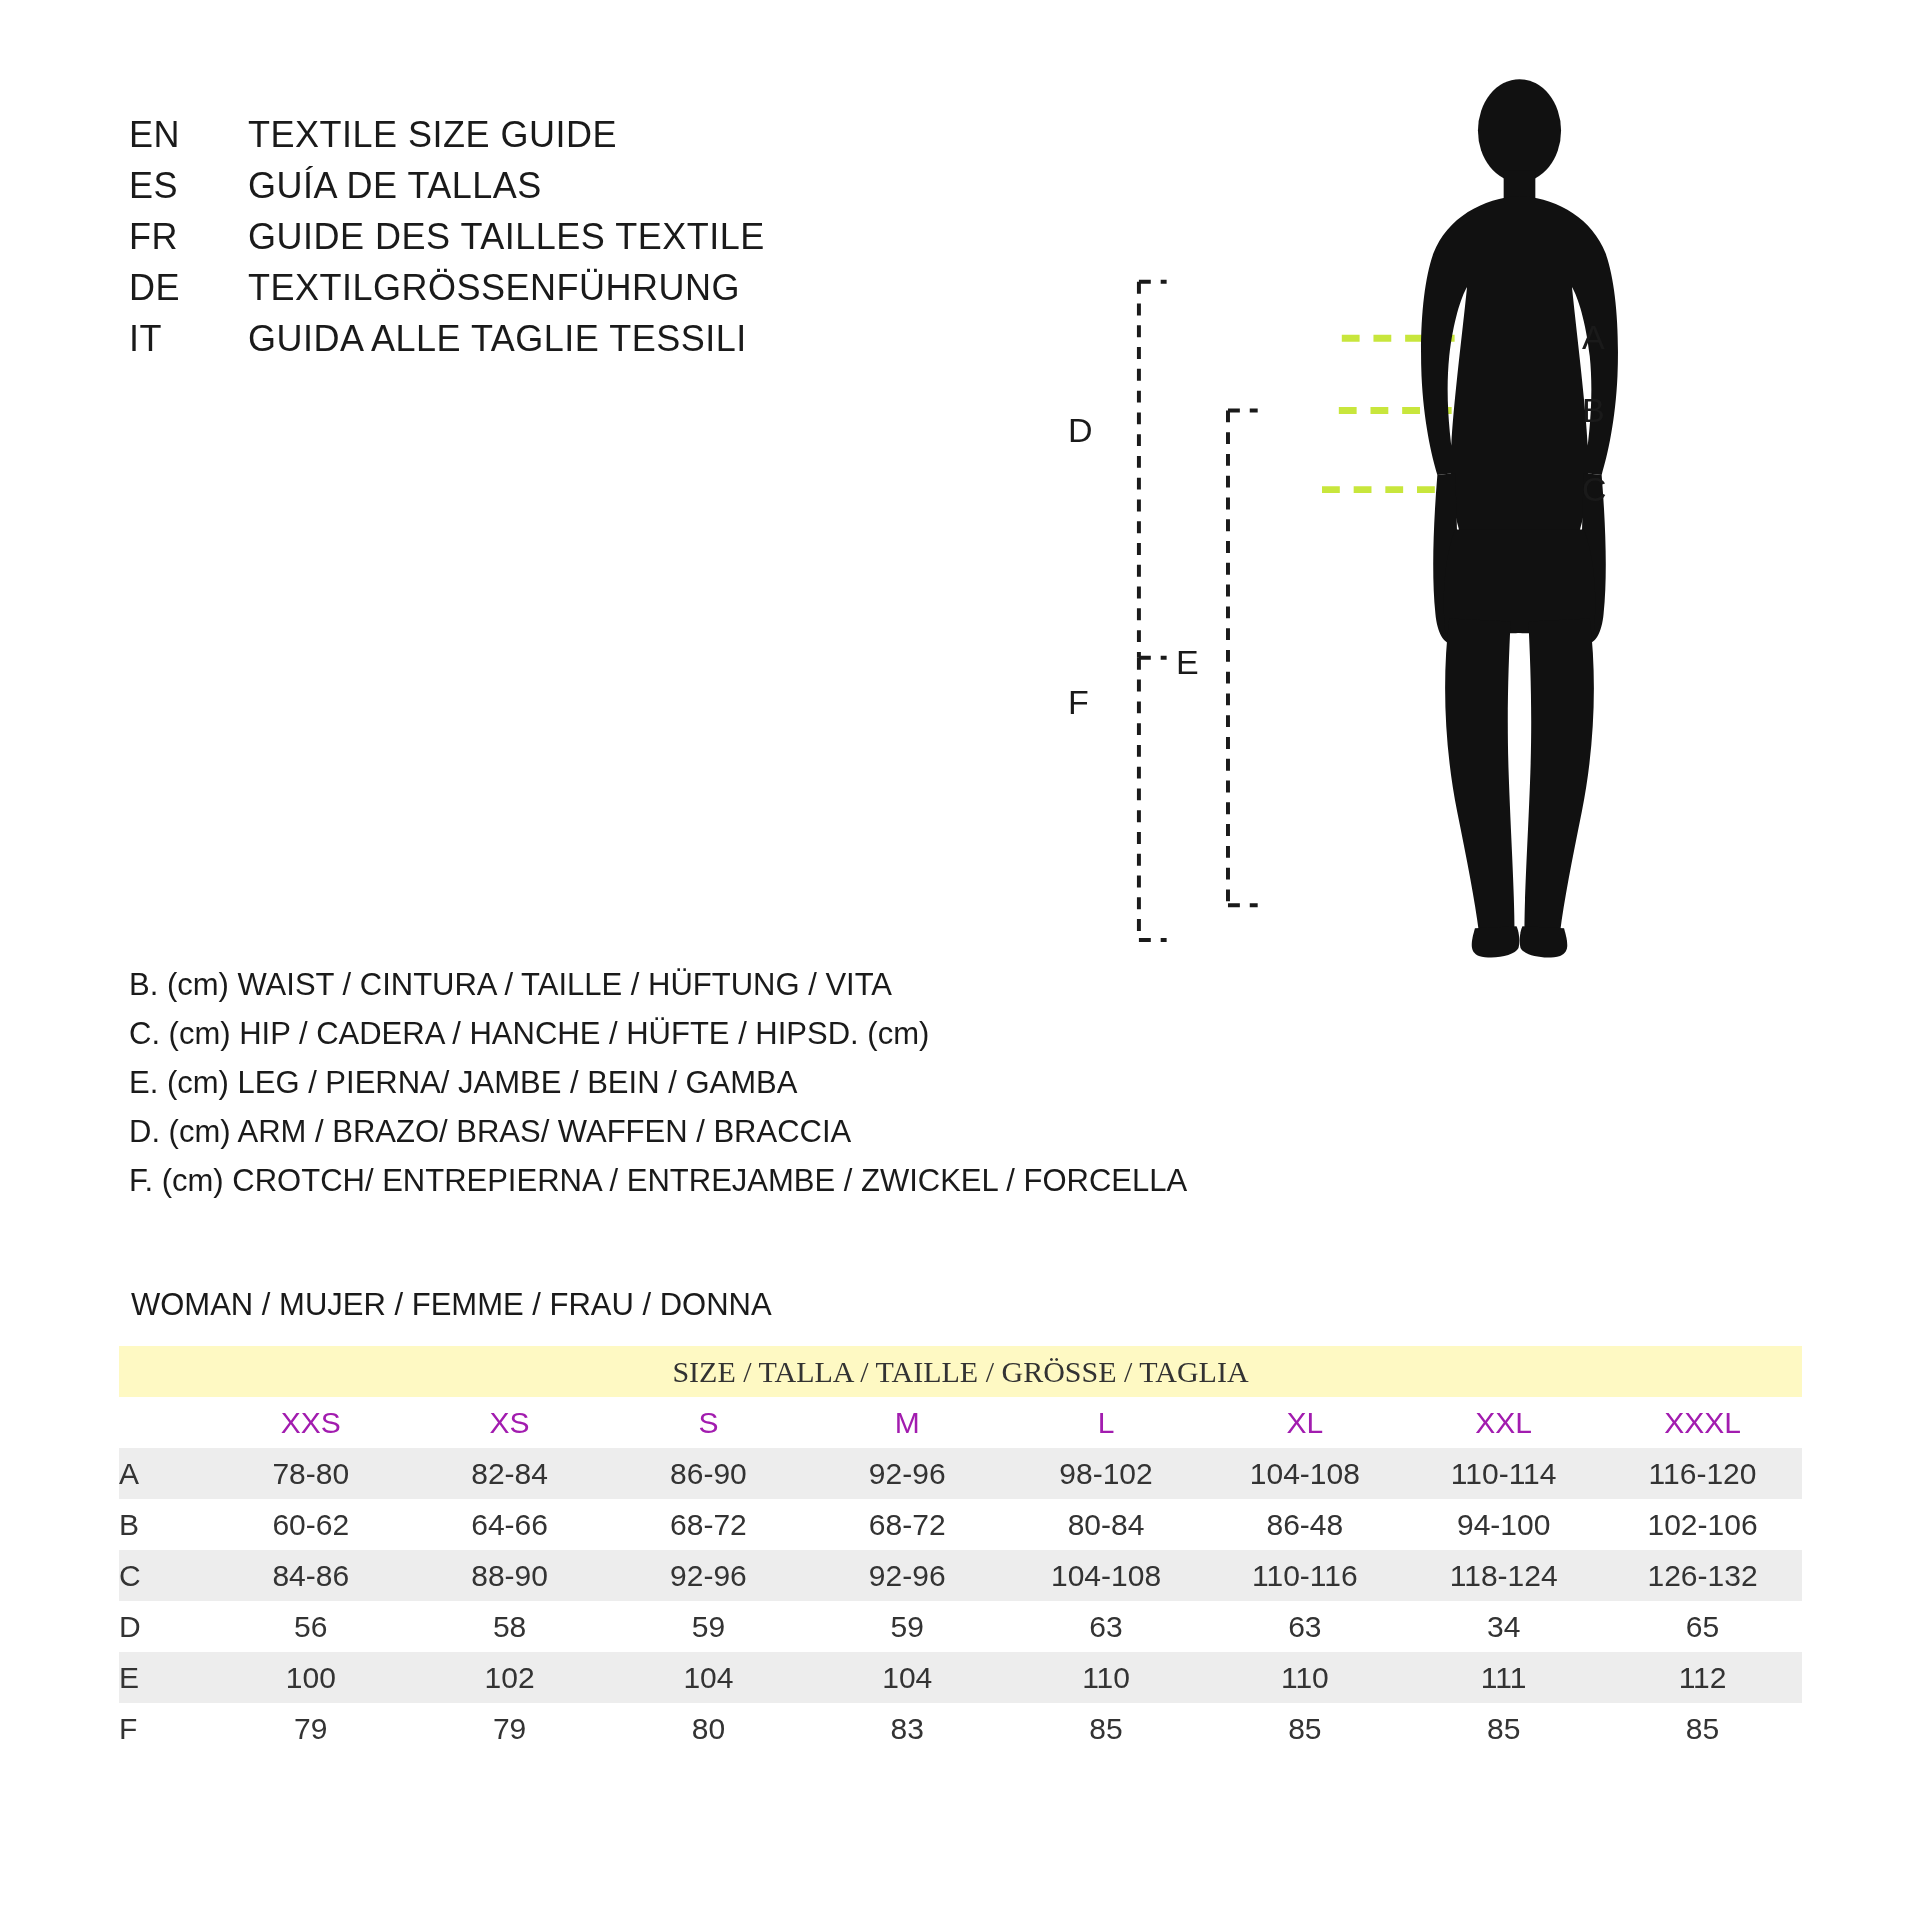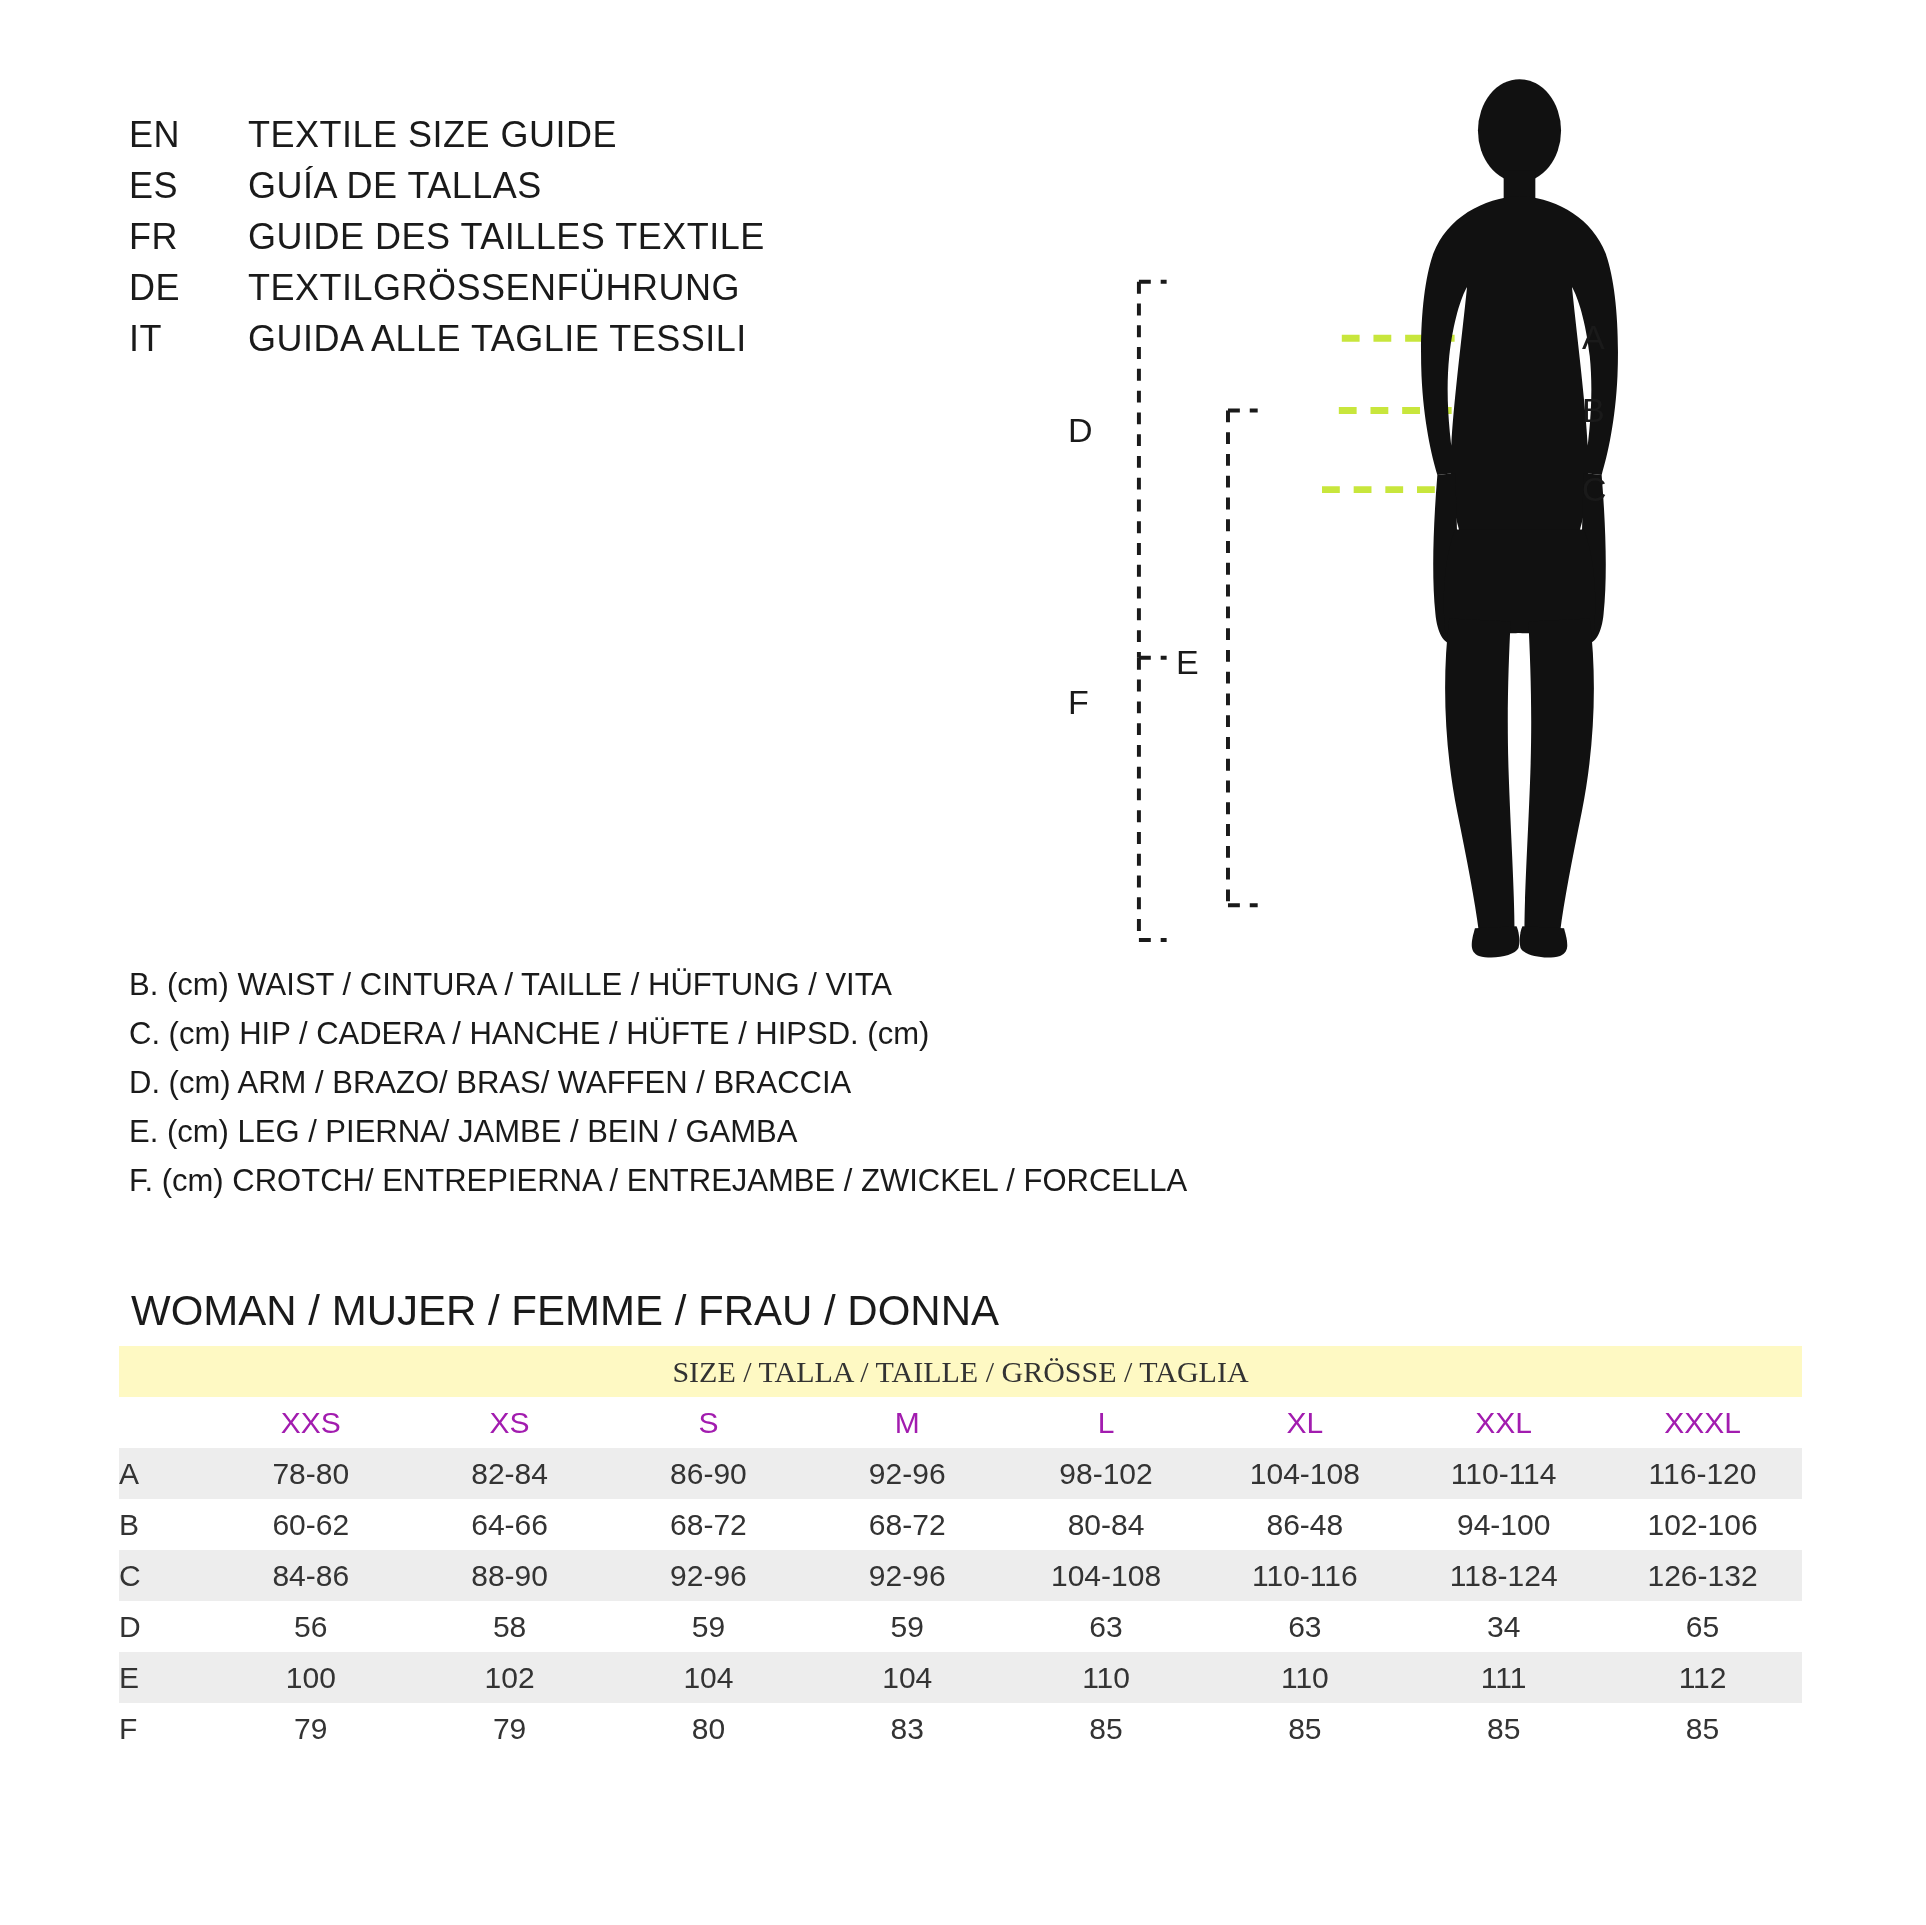--- a/index.html
+++ b/index.html
@@ -54,21 +54,21 @@
     font-size: 31px;
     line-height: 49px;
     color: #1a1a1a;
     white-space: nowrap;
   }
 
   .group-label {
     position: absolute;
     left: 131px;
     top: 1287px;
-    font-size: 42px;
+    font-size: 31px;
     color: #1a1a1a;
   }
 
   
   .figure-area {
     position: absolute;
     left: 1119px;
     top: 69px;
     width: 693px;
     height: 1148px;
@@ -159,22 +159,22 @@
     </div>
     <div class="title-row">
       <span class="title-lang">IT</span>
       <span class="title-text">GUIDA ALLE TAGLIE TESSILI</span>
     </div>
   </div>
 
   <div class="legend">
     <div class="legend-line">B. (cm) WAIST / CINTURA / TAILLE / HÜFTUNG / VITA</div>
     <div class="legend-line">C. (cm) HIP / CADERA / HANCHE / HÜFTE / HIPSD. (cm)</div>
+    <div class="legend-line">E. (cm) LEG / PIERNA/ JAMBE / BEIN / GAMBA</div>
     <div class="legend-line">D. (cm) ARM / BRAZO/ BRAS/ WAFFEN / BRACCIA</div>
-    <div class="legend-line">E. (cm) LEG / PIERNA/ JAMBE / BEIN / GAMBA</div>
     <div class="legend-line">F. (cm) CROTCH/ ENTREPIERNA / ENTREJAMBE / ZWICKEL / FORCELLA</div>
   </div>
 
   <div class="group-label">WOMAN / MUJER / FEMME / FRAU / DONNA</div>
 
   <div class="figure-area">
 
     <svg class="measure-svg" width="693" height="1148" viewBox="0 0 700 1160">
 
       <g stroke="#1a1a1a" stroke-width="4" stroke-dasharray="12,10" fill="none">

